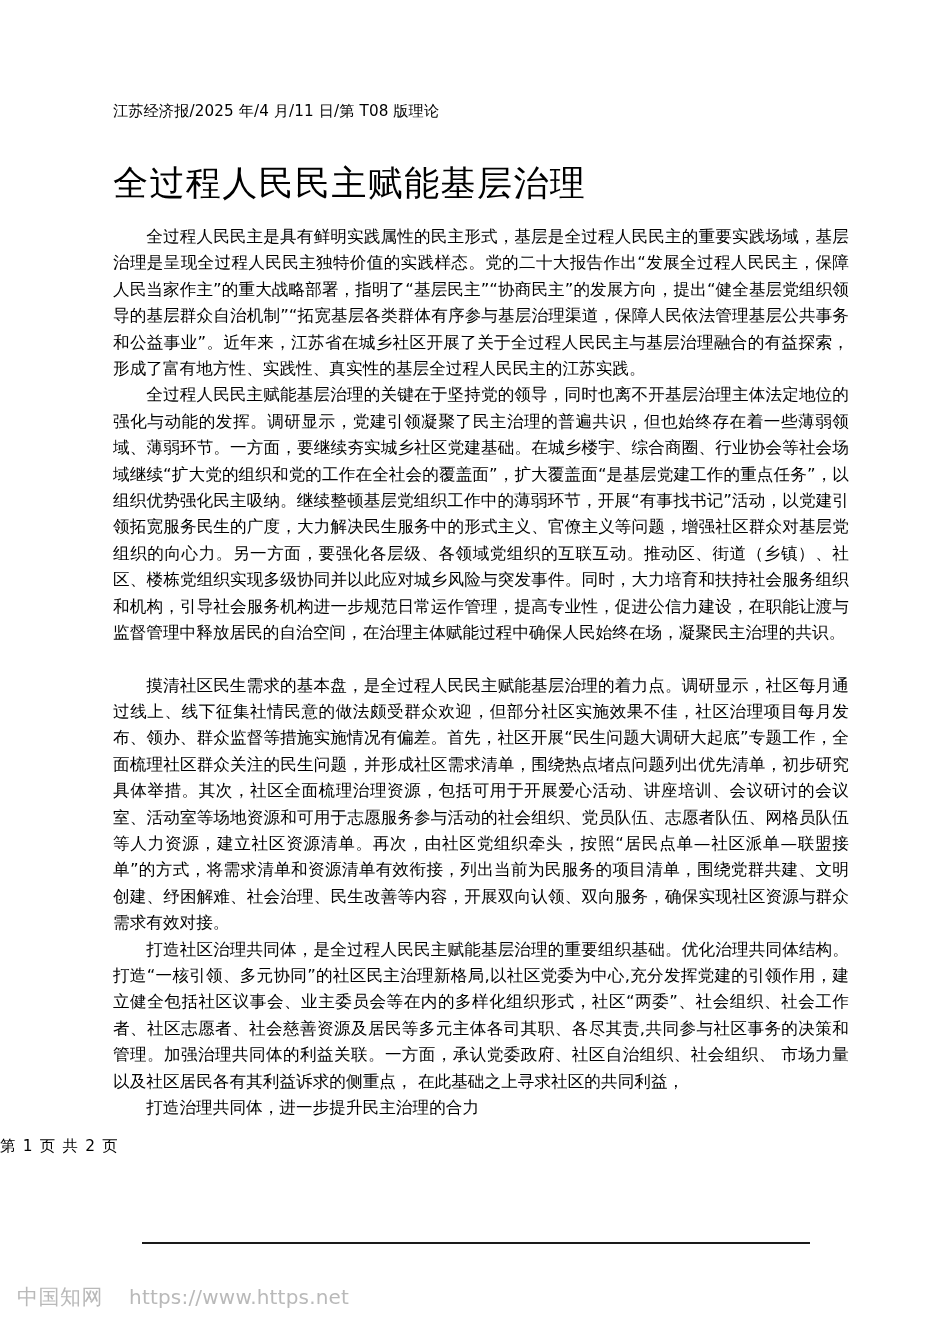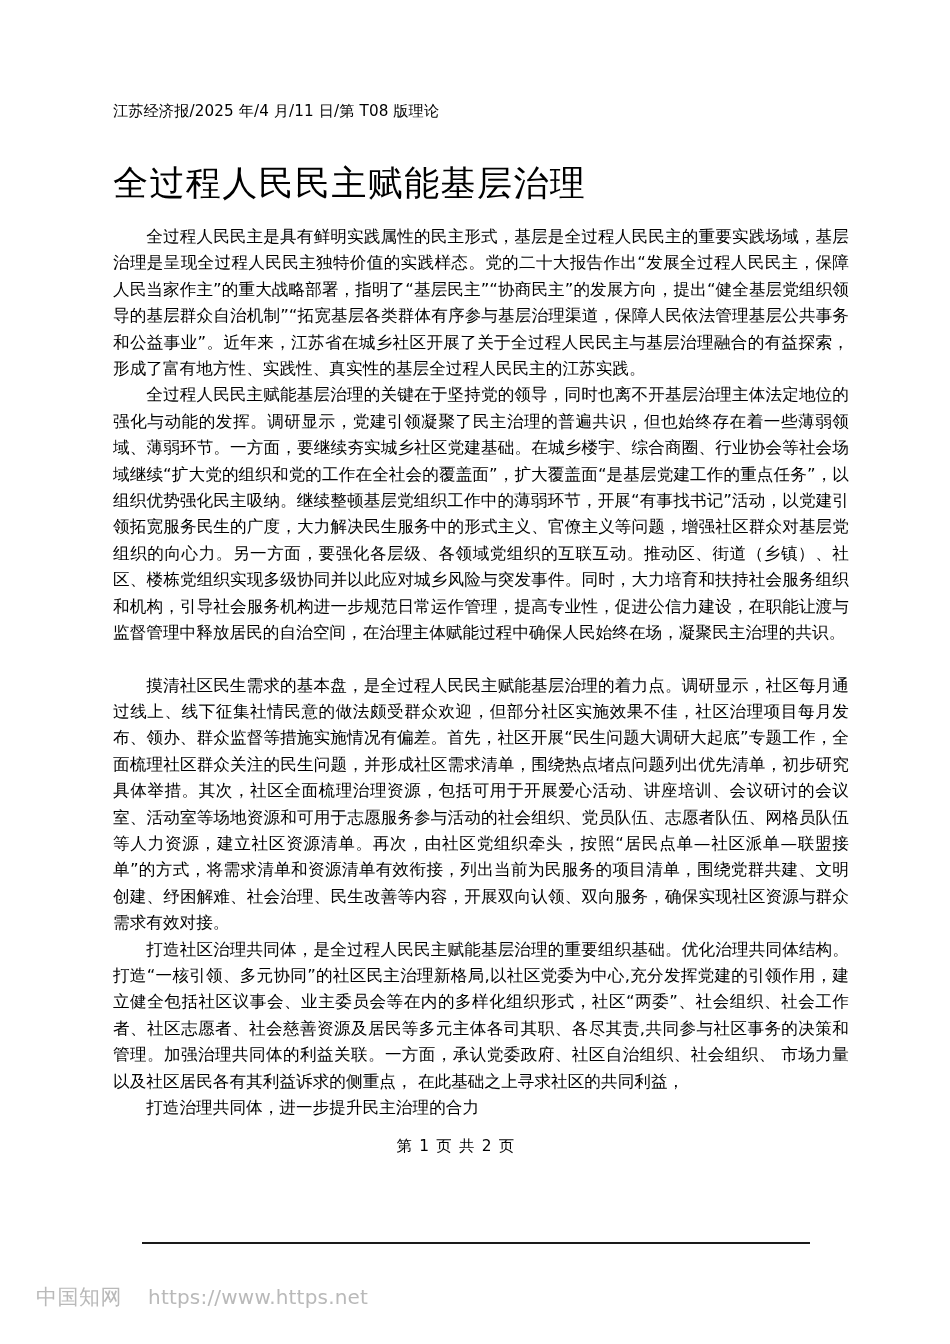--- a/index.html
+++ b/index.html
@@ -94,41 +94,40 @@
   .spacer-gap {
     height: 26px;
   }
 
   
   .page-footer {
     position: absolute;
     top: 1136px;
     left: 0;
     width: 950px;
-    text-align: center;
     padding-right: 38px;
     box-sizing: border-box;
     font-size: 15.4px;
     letter-spacing: 1.2px;
     color: #000;
   }
 
   .footer-rule {
     position: absolute;
     top: 1242px;
     left: 142px;
     width: 668px;
     height: 2px;
     background: #1a1a1a;
   }
 
   .watermark {
     position: absolute;
     top: 1283px;
-    left: 36px;
+    left: 17px;
     display: flex;
     align-items: baseline;
     gap: 26px;
     color: #b9b9b9;
     white-space: nowrap;
   }
   .watermark .wm-cn {
     font-size: 21px;
     letter-spacing: 0.5px;
   }

